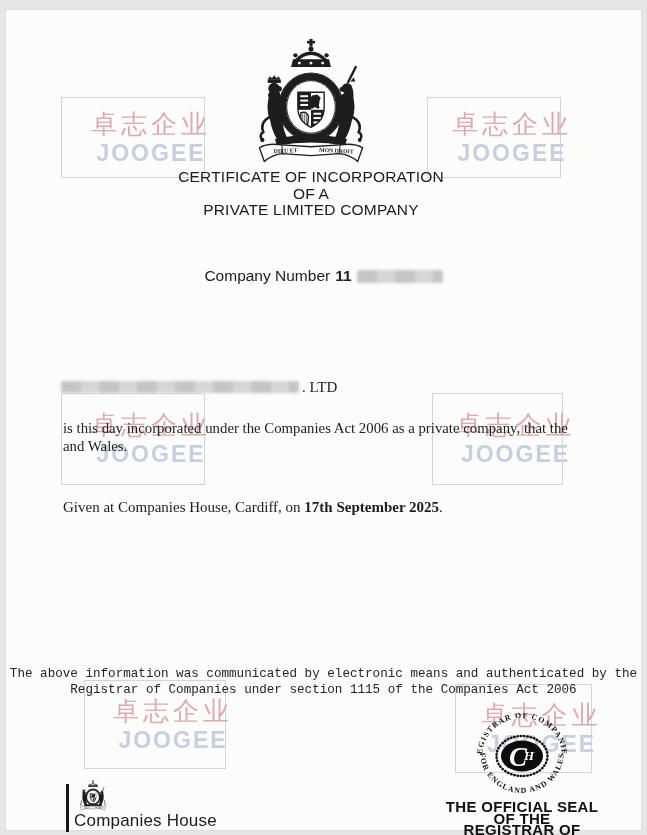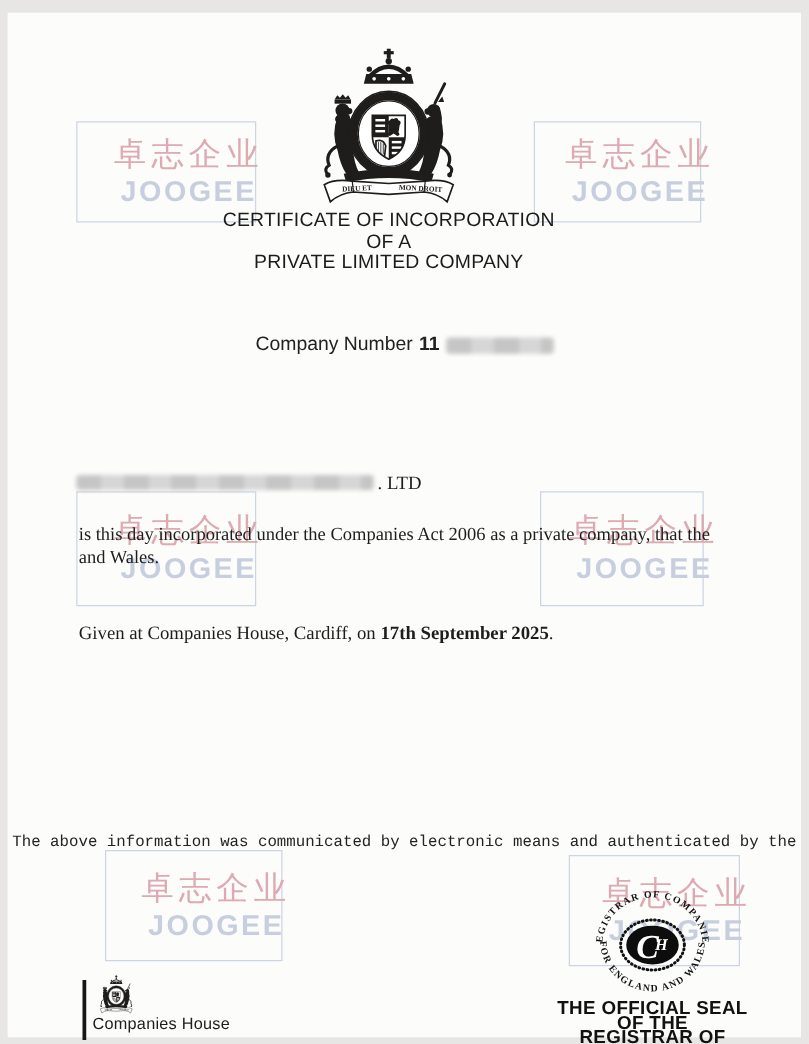--- a/index.html
+++ b/index.html
@@ -53,21 +53,21 @@
   
   #seal{position:absolute;left:470px;top:707px;width:104px;height:96px;}
   .seal-caption{position:absolute;left:442px;top:801px;width:160px;text-align:center;
                 font-family:"Liberation Sans",sans-serif;font-weight:bold;font-size:15px;
                 line-height:11.5px;color:#111;letter-spacing:.3px;}
 
   
   .ch-bar{position:absolute;left:66px;top:784px;width:2.5px;height:48px;background:#161616;}
   #ch-crest{position:absolute;left:75px;top:780px;width:36px;height:32px;}
   .ch-name{position:absolute;left:74px;top:811px;font-family:"Liberation Sans",sans-serif;
-           font-size:13px;color:#1c1c1c;letter-spacing:.2px;}
+           font-size:17px;color:#1c1c1c;letter-spacing:.2px;}
 </style>
 </head>
 <body>
 
 <div class="canvas">
   <div class="page"></div>
 
   <svg width="0" height="0" style="position:absolute" aria-hidden="true">
     <defs>
       <clipPath id="shieldClip">
@@ -196,20 +196,21 @@
     <div>is this day incorporated under the Companies Act 2006 as a private company, that the</div>
     <div>and Wales.</div>
   </div>
 
   <div class="serif-line" id="given-line">
     <span>Given at Companies House, Cardiff, on </span><b>17th September 2025</b><span>.</span>
   </div>
 
   <div class="footnote">
     <div>The above information was communicated by electronic means and authenticated by the</div>
+    <div>Registrar of Companies under section 1115 of the Companies Act 2006</div>
   </div>
 
   <svg id="seal" viewBox="0 0 104 96">
     <defs>
       <path id="tp-top" d="M 12 49 A 40 38 0 0 1 92 49" fill="none"></path>
       <path id="tp-bot" d="M 10 45 A 42 41 0 0 0 94 45" fill="none"></path>
     </defs>
     <text font-family="Liberation Serif,serif" font-size="7.8" font-weight="600" letter-spacing="1.1" fill="#111">
       <textPath href="#tp-top" startOffset="50%" text-anchor="middle">REGISTRAR OF COMPANIES</textPath>
     </text>

